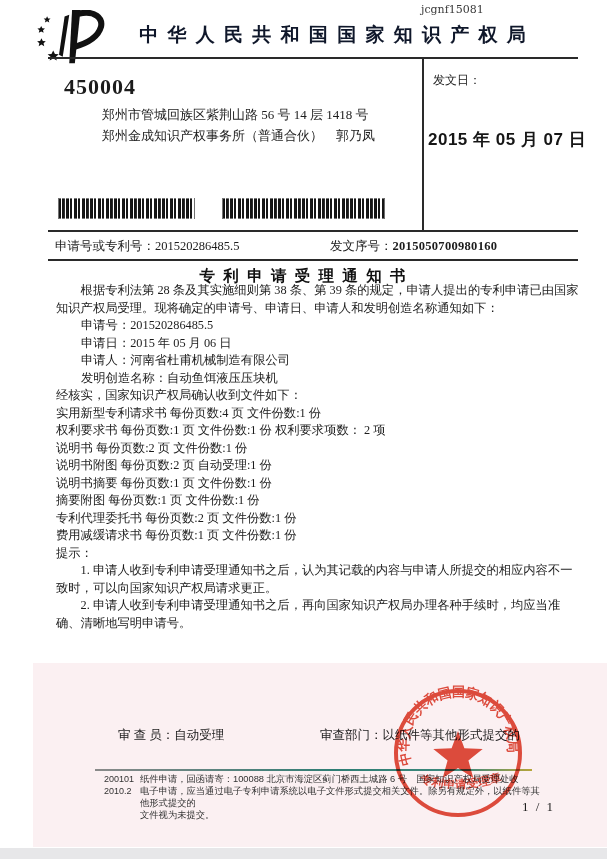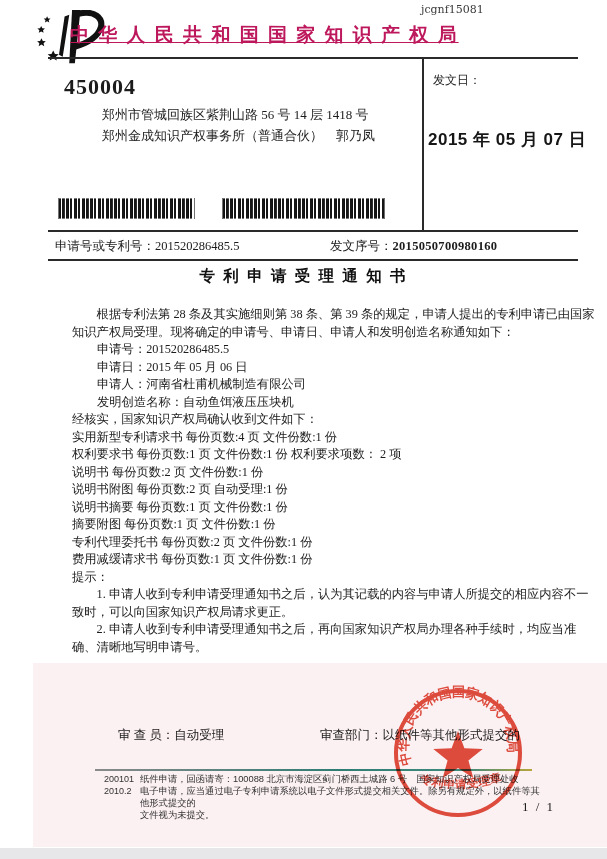--- a/index.html
+++ b/index.html
@@ -2,22 +2,22 @@
 <html><head>
 <meta charset="utf-8">
 <style>
   html,body{margin:0;padding:0;}
   body{width:607px;height:859px;background:#ffffff;position:relative;overflow:hidden;
        font-family:"Liberation Serif","DejaVu Serif",serif;color:#1c1c1c;}
   .abs{position:absolute;}
   
   .doc-code{left:421px;top:3px;font-size:11px;color:#3a3a3a;font-family:"DejaVu Serif",serif;}
   .logo{left:28px;top:10px;width:90px;height:56px;}
-  .office-name{left:70px;right:10px;top:22px;text-align:left;font-size:19px;font-weight:bold;
-               letter-spacing:2px;font-family:"Liberation Sans","DejaVu Sans",sans-serif;color:#be185d;text-decoration:underline;}
+  .office-name{left:70px;right:10px;top:22px;text-align:center;font-size:19px;font-weight:bold;
+               letter-spacing:2px;font-family:"Liberation Sans","DejaVu Sans",sans-serif;color:#0f172a;}
   .rule{background:#2a2a2a;height:1.5px;}
   .rule-top{left:48px;width:530px;top:57px;}
   .vline{left:422px;top:57px;width:1.5px;height:174px;background:#2a2a2a;}
   
   .postal{left:64px;top:74px;font-size:22px;font-weight:bold;letter-spacing:1px;}
   .addr1{left:102px;top:106px;font-size:13px;}
   .addr2{left:102px;top:127px;font-size:13px;}
   
   .dispatch-label{left:433px;top:72px;font-size:12px;text-align:right;}
   .dispatch-date{left:428px;top:128px;font-size:17px;font-weight:bold;
@@ -32,21 +32,21 @@
   .barcode1{left:58px;top:198px;width:137px;}
   .barcode2{left:222px;top:198px;width:163px;}
   .rule-mid1{left:48px;width:530px;top:230px;}
   .numbers-row{left:55px;top:238px;width:523px;font-size:12.5px;}
   .serial{position:absolute;left:275px;top:0;}
   .serial b{letter-spacing:0.3px;}
   .rule-mid2{left:48px;width:530px;top:259px;}
   
   .notice-title{left:0;right:0;top:266px;text-align:center;font-size:15.5px;font-weight:bold;
                 letter-spacing:2px;font-family:"Liberation Sans","DejaVu Sans",sans-serif;color:#111;}
-  .body{left:56px;top:306px;width:523px;font-size:12.3px;line-height:17.5px;margin-left:16px;}
+  .body{left:56px;top:282px;width:523px;font-size:12.3px;line-height:17.5px;}
   .body p{margin:0;}
   .indent{text-indent:2em;}
   .fields{padding-left:25px;}
   .mt{margin-top:6px;}
   
   .pink-zone{left:33px;top:663px;right:0;height:184px;background:#fbf0f2;}
   .review-row{left:0;top:727px;width:607px;font-size:12.5px;z-index:2;}
   .examiner{position:absolute;left:118px;top:0;}
   .department{position:absolute;left:320px;top:0;}
   .stamp{left:388px;top:683px;width:140px;height:140px;z-index:3;color:#dd3b2a;

